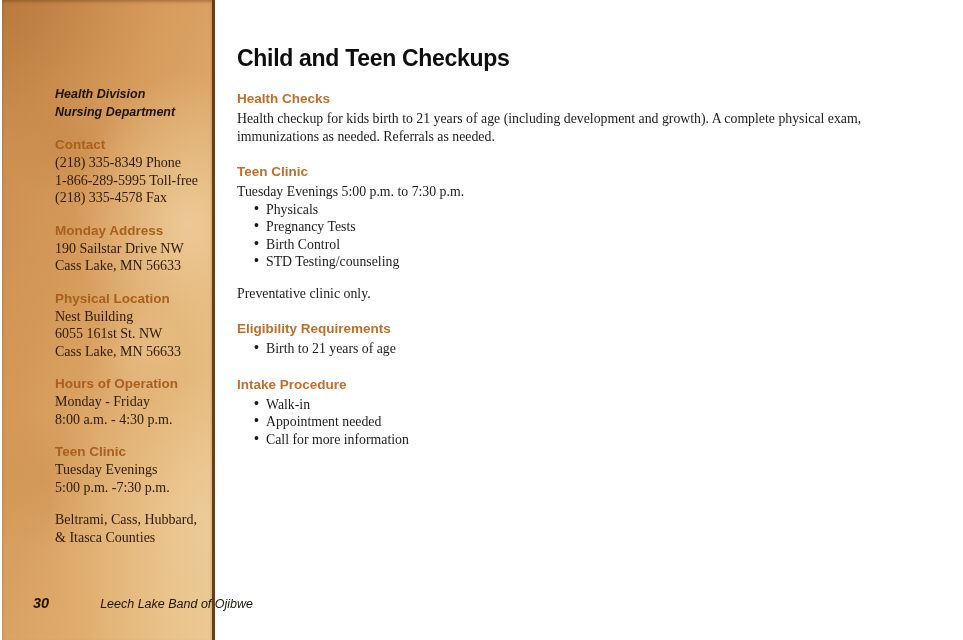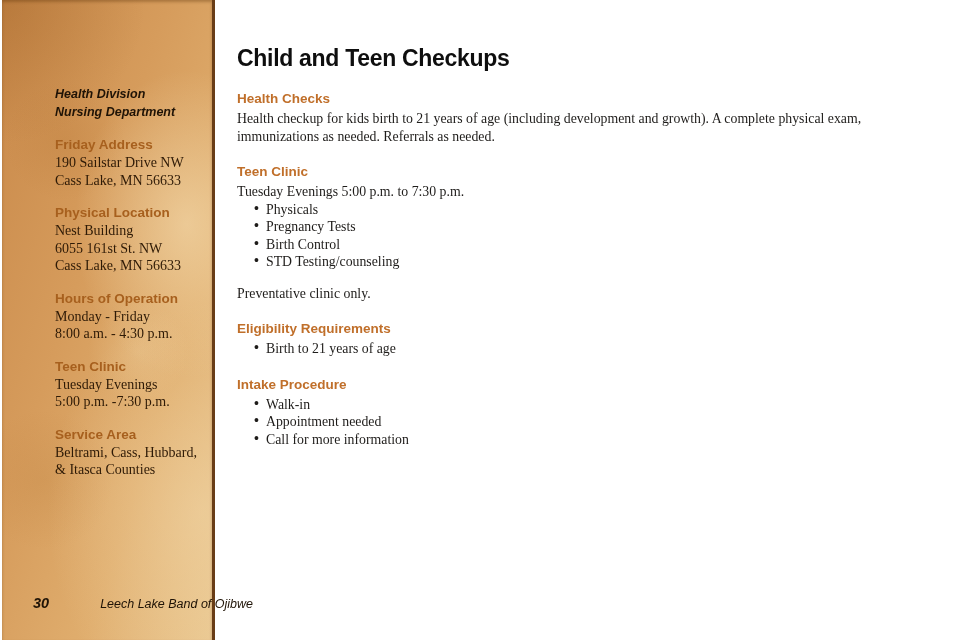--- a/index.html
+++ b/index.html
@@ -125,23 +125,29 @@
 <body>
 
 <div class="page">
 
   <aside class="sidebar">
     <div class="dept">
       <div>Health Division</div>
       <div>Nursing Department</div>
     </div>
 
-
-    <div class="side-section">
-      <div class="side-heading">Friday Address</div>
+    <div class="side-section">
+      <div class="side-heading">Contact</div>
+      <div class="side-line">(218) 335-8349 Phone</div>
+      <div class="side-line">1-866-289-5995 Toll-free</div>
+      <div class="side-line">(218) 335-4578 Fax</div>
+    </div>
+
+    <div class="side-section">
+      <div class="side-heading">Monday Address</div>
       <div class="side-line">190 Sailstar Drive NW</div>
       <div class="side-line">Cass Lake, MN 56633</div>
     </div>
 
     <div class="side-section">
       <div class="side-heading">Physical Location</div>
       <div class="side-line">Nest Building</div>
       <div class="side-line">6055 161st St. NW</div>
       <div class="side-line">Cass Lake, MN 56633</div>
     </div>
@@ -152,21 +158,20 @@
       <div class="side-line">8:00 a.m. - 4:30 p.m.</div>
     </div>
 
     <div class="side-section">
       <div class="side-heading">Teen Clinic</div>
       <div class="side-line">Tuesday Evenings</div>
       <div class="side-line">5:00 p.m. -7:30 p.m.</div>
     </div>
 
     <div class="side-section">
-      <div class="side-heading">Service Area</div>
       <div class="side-line">Beltrami, Cass, Hubbard,</div>
       <div class="side-line">&amp; Itasca Counties</div>
     </div>
 
     <div class="side-footer">
       <span class="page-num">30</span><span class="footer-text">Leech Lake Band of Ojibwe</span>
     </div>
   </aside>
 
   <main class="main">

